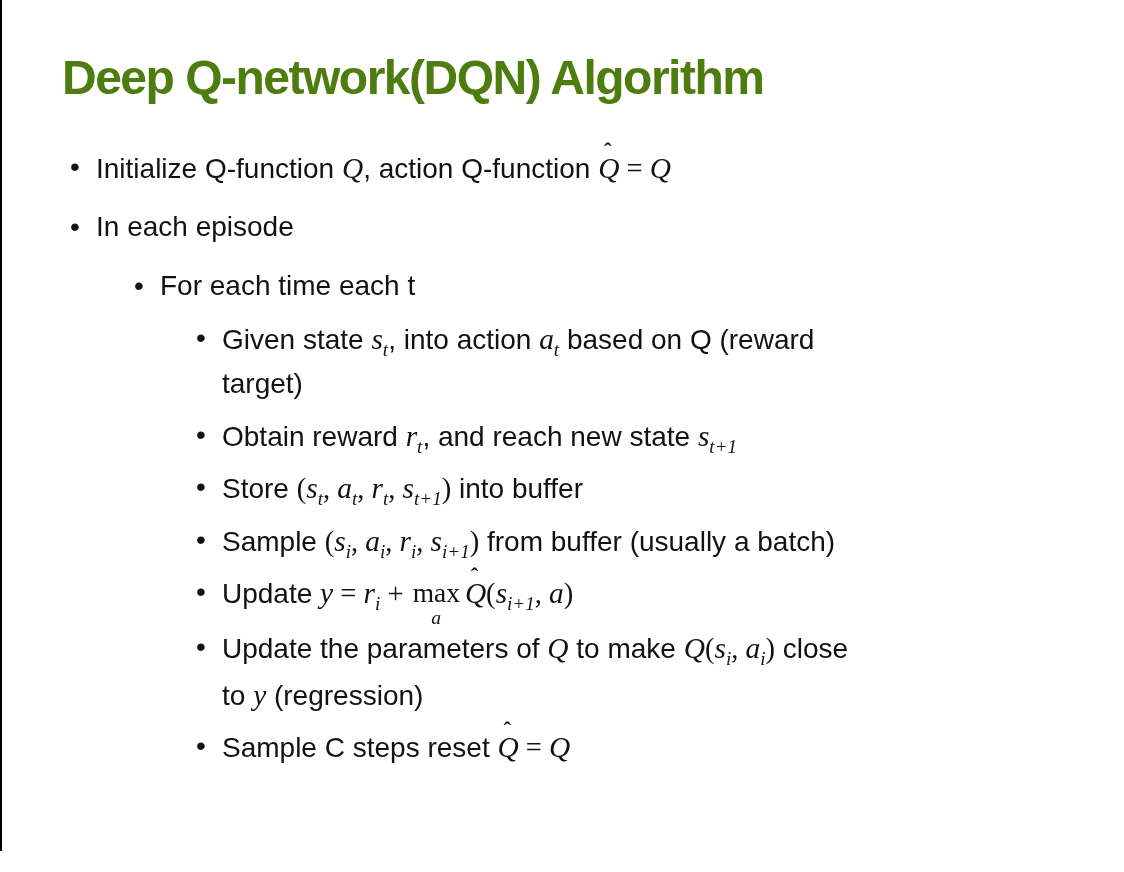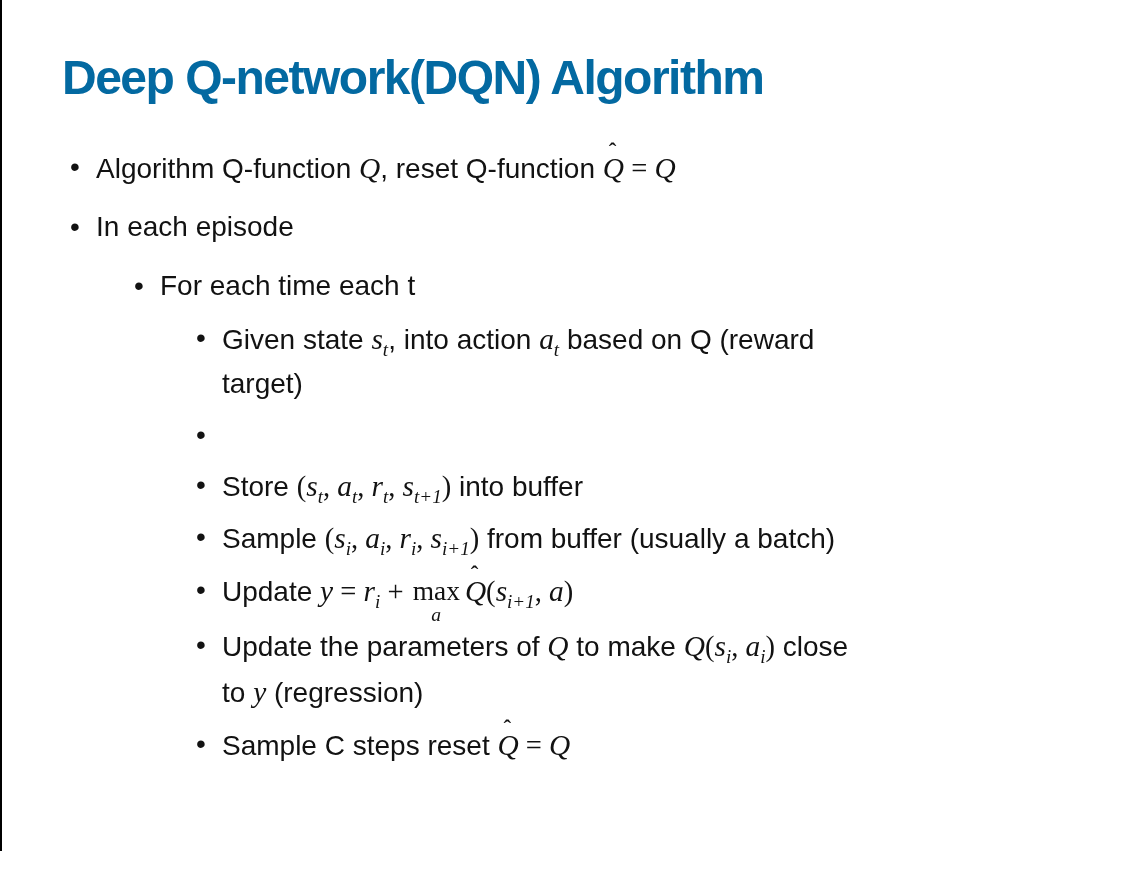--- a/index.html
+++ b/index.html
@@ -23,21 +23,21 @@
     height: 851px;
     background: #000000;
   }
   .slide {
     padding: 38px 28px 0 62px;
   }
   h1.slide-title {
     font-size: 48px;
     font-weight: 700;
     letter-spacing: -1.5px;
-    color: #0369a1;
+    color: #4d7c0f;
     margin: 12px 0 40px 0;
     white-space: nowrap;
   }
   .bullet-list { max-width: 1060px; }
   .bullet-row {
     display: flex;
     align-items: flex-start;
     font-size: 28px;
     line-height: 1.58;
     margin-bottom: 6px;
@@ -105,36 +105,37 @@
 </head>
 <body>
 
 <div class="frame-left"></div>
 
 <div class="slide">
   <h1 class="slide-title">Deep Q-network(DQN) Algorithm</h1>
   <div class="bullet-list" id="bullet-list">
       <div class="bullet-row level-1">
         <span class="marker">•</span>
-        <span class="content"><span class="seg-p">Algorithm Q-function </span><span class="seg-m">Q</span><span class="seg-p">, reset Q-function </span><span class="hat-wrap"><span class="hat-mark">ˆ</span><span class="hat-base">Q</span></span><span class="seg-r"> = </span><span class="seg-m">Q</span></span>
+        <span class="content"><span class="seg-p">Initialize Q-function </span><span class="seg-m">Q</span><span class="seg-p">, action Q-function </span><span class="hat-wrap"><span class="hat-mark">ˆ</span><span class="hat-base">Q</span></span><span class="seg-r"> = </span><span class="seg-m">Q</span></span>
       </div>
       <div class="bullet-row level-1">
         <span class="marker">•</span>
         <span class="content"><span class="seg-p">In each episode</span></span>
       </div>
       <div class="bullet-row level-2">
         <span class="marker">•</span>
         <span class="content"><span class="seg-p">For each time each t</span></span>
       </div>
       <div class="bullet-row level-3">
         <span class="marker">•</span>
         <span class="content"><span class="seg-p">Given state </span><span class="seg-m">s</span><sub class="seg-ms">t</sub><span class="seg-p">, into action </span><span class="seg-m">a</span><sub class="seg-ms">t</sub><span class="seg-p"> based on Q (reward</span><br><span class="seg-p">target)</span></span>
       </div>
       <div class="bullet-row level-3">
         <span class="marker">•</span>
+        <span class="content"><span class="seg-p">Obtain reward </span><span class="seg-m">r</span><sub class="seg-ms">t</sub><span class="seg-p">, and reach new state </span><span class="seg-m">s</span><sub class="seg-ms">t+1</sub></span>
       </div>
       <div class="bullet-row level-3">
         <span class="marker">•</span>
         <span class="content"><span class="seg-p">Store </span><span class="seg-r">(</span><span class="seg-m">s</span><sub class="seg-ms">t</sub><span class="seg-r">, </span><span class="seg-m">a</span><sub class="seg-ms">t</sub><span class="seg-r">, </span><span class="seg-m">r</span><sub class="seg-ms">t</sub><span class="seg-r">, </span><span class="seg-m">s</span><sub class="seg-ms">t+1</sub><span class="seg-r">)</span><span class="seg-p"> into buffer</span></span>
       </div>
       <div class="bullet-row level-3">
         <span class="marker">•</span>
         <span class="content"><span class="seg-p">Sample </span><span class="seg-r">(</span><span class="seg-m">s</span><sub class="seg-ms">i</sub><span class="seg-r">, </span><span class="seg-m">a</span><sub class="seg-ms">i</sub><span class="seg-r">, </span><span class="seg-m">r</span><sub class="seg-ms">i</sub><span class="seg-r">, </span><span class="seg-m">s</span><sub class="seg-ms">i+1</sub><span class="seg-r">)</span><span class="seg-p"> from buffer (usually a batch)</span></span>
       </div>
       <div class="bullet-row level-3">

